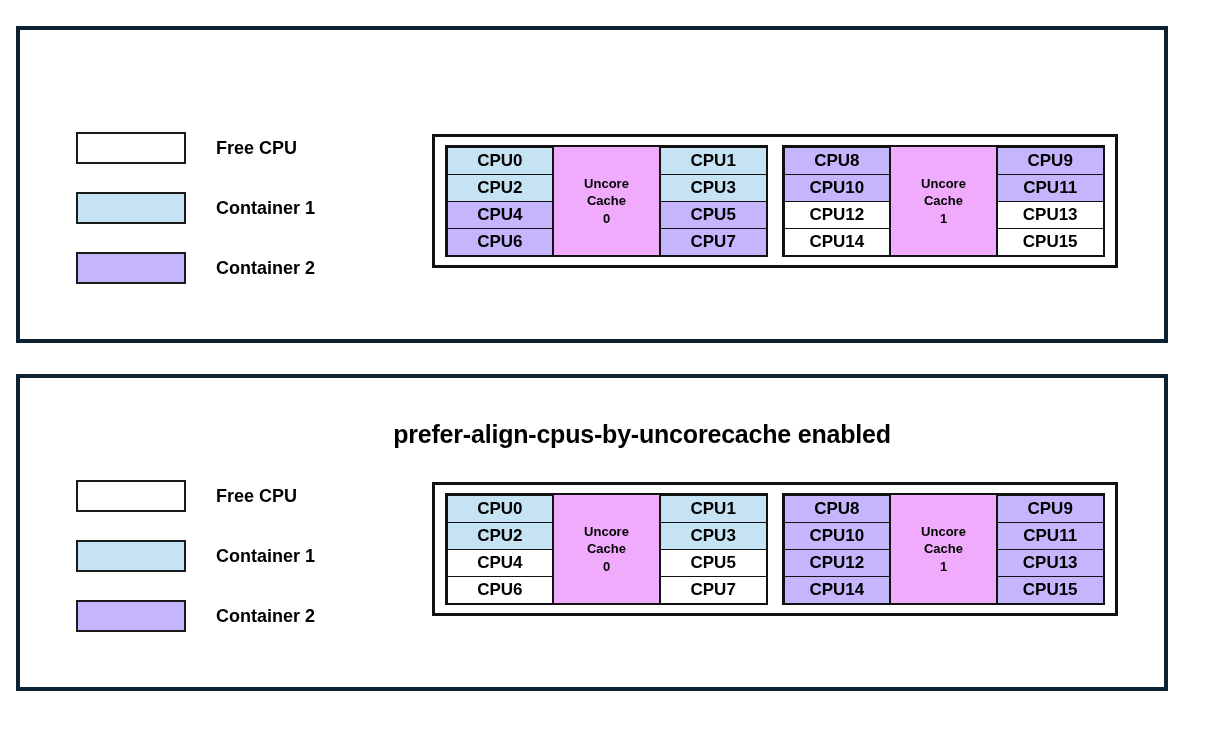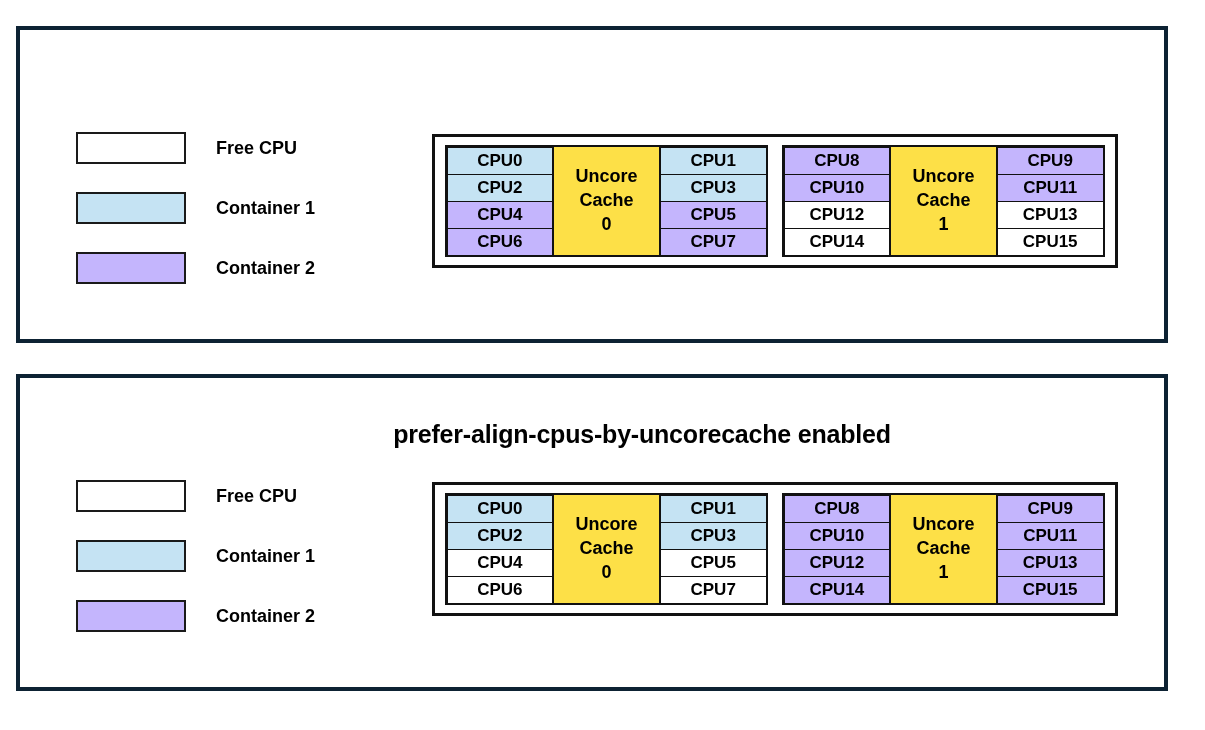--- a/index.html
+++ b/index.html
@@ -107,28 +107,28 @@
     color: #000000;
     border: 1px solid #111111;
     margin: -0.5px;
     box-sizing: border-box;
     white-space: nowrap;
     overflow: hidden;
   }
   .cache-label {
     flex: 1 1 0;
     min-width: 0;
-    background: #fde047;
+    background: #f0abfc;
     border-left: 1px solid #111111;
     border-right: 1px solid #111111;
     display: flex;
     flex-direction: column;
     align-items: center;
     justify-content: center;
-    font-size: 18px;
+    font-size: 13px;
     font-weight: bold;
     color: #000000;
     line-height: 1.32;
     box-sizing: border-box;
   }
   .cache-label span { display: block; text-align: center; white-space: nowrap; }
 
   
   .fill-free { background: #ffffff; }
   .fill-c1   { background: #c5e3f3; }

